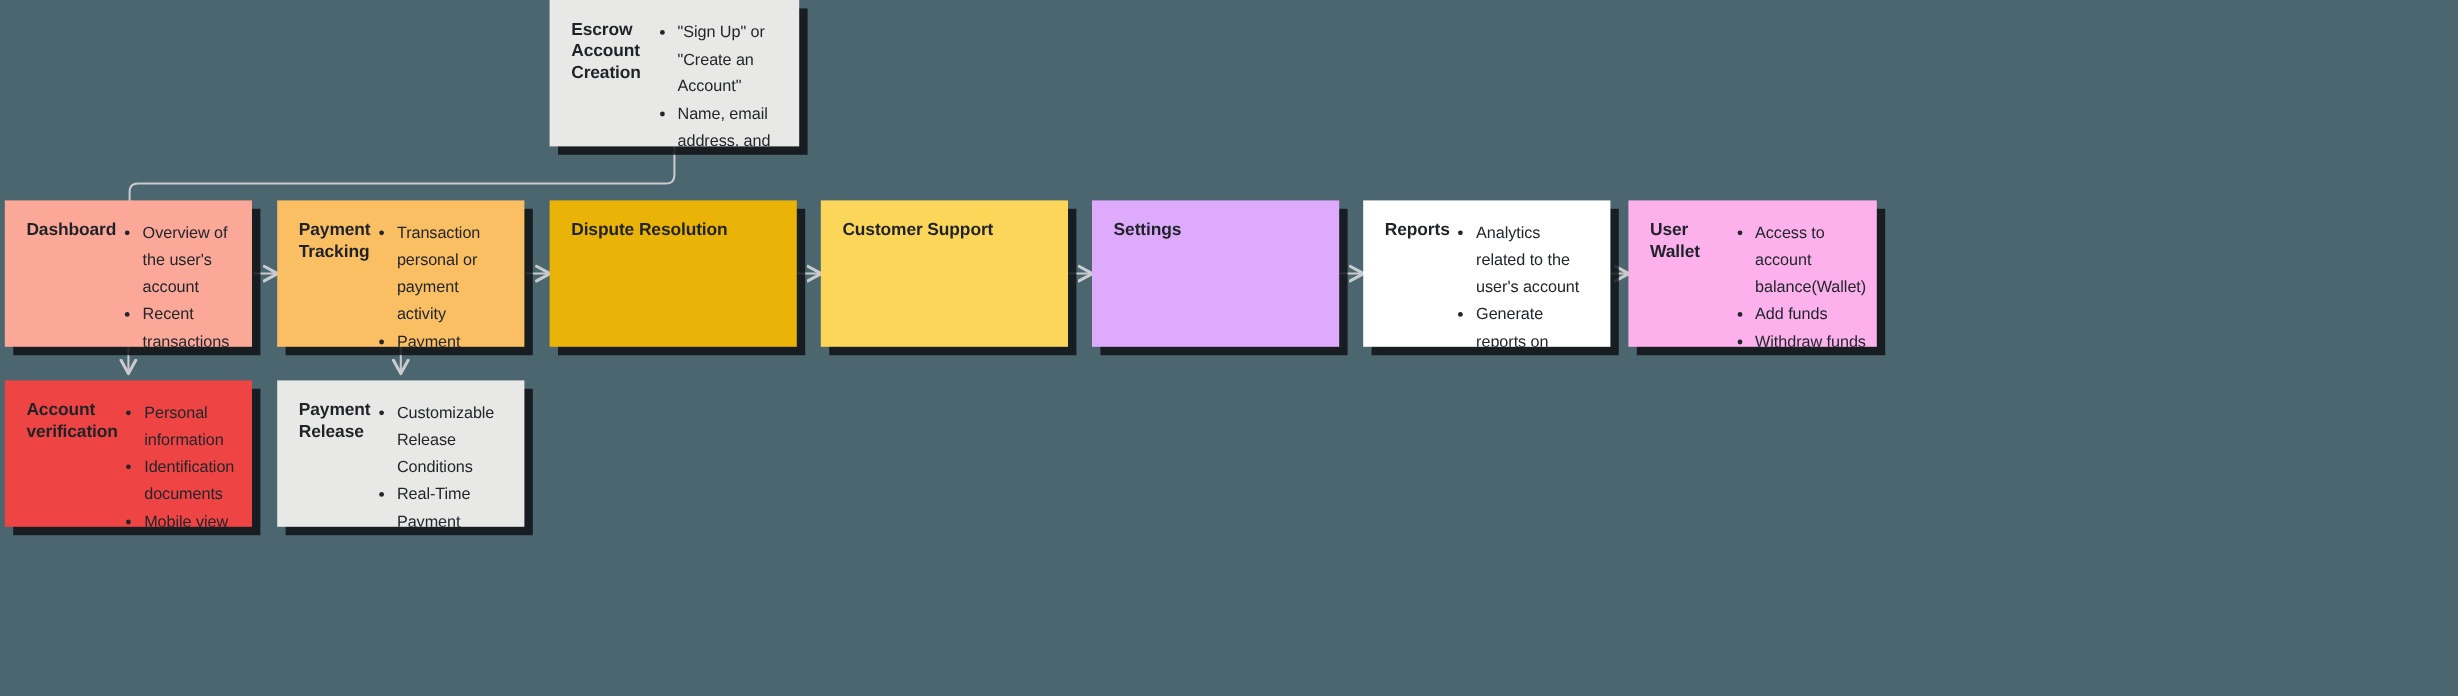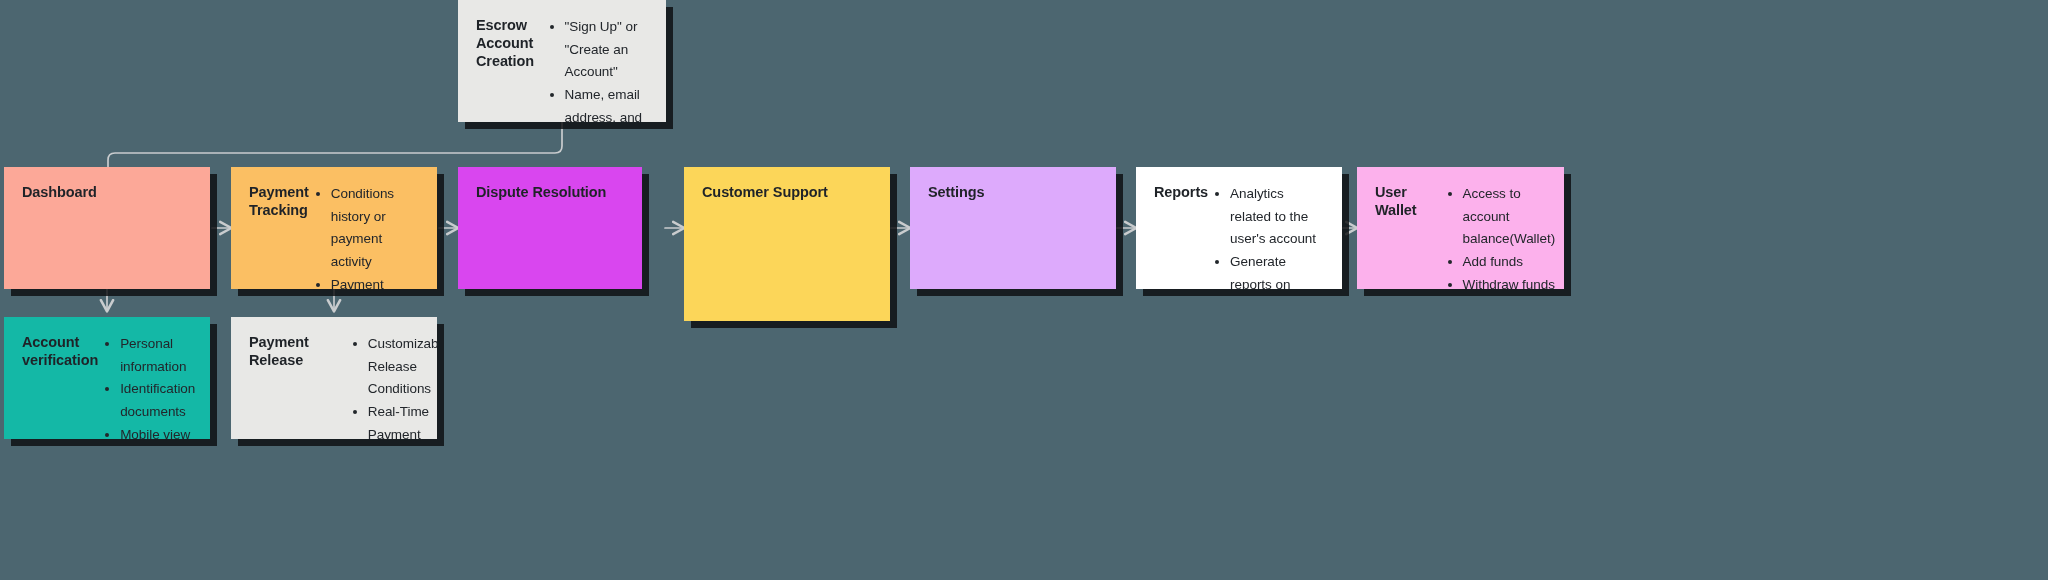--- a/index.html
+++ b/index.html
@@ -114,62 +114,67 @@
   <div id="cards">
       <div class="card" style="left: 458px; top: 0px; width: 208px; height: 122px; background: rgb(232, 232, 230);">
         <div class="card-title">Escrow Account Creation</div>
         <ul class="card-list">
           <li>"Sign Up" or "Create an Account"</li>
           <li>Name, email address, and password</li>
         </ul>
       </div>
       <div class="card" style="left: 4px; top: 167px; width: 206px; height: 122px; background: rgb(252, 168, 152);">
         <div class="card-title">Dashboard</div>
+        <ul class="card-list">
+          <li>Overview of the user's account</li>
+          <li>Recent transactions</li>
+          <li>Balances</li>
+        </ul>
       </div>
       <div class="card" style="left: 231px; top: 167px; width: 206px; height: 122px; background: rgb(251, 191, 99);">
         <div class="card-title">Payment Tracking</div>
         <ul class="card-list">
-          <li>Conditions history or payment activity</li>
+          <li>Transaction personal or payment activity</li>
           <li>Payment status update</li>
           <li>Customer support for dispute</li>
         </ul>
       </div>
-      <div class="card" style="left: 458px; top: 167px; width: 184px; height: 122px; background: #d946ef;">
+      <div class="card" style="left: 458px; top: 167px; width: 206px; height: 122px; background: #eab308;">
         <div class="card-title">Dispute Resolution</div>
       </div>
-      <div class="card" style="left: 684px; top: 167px; width: 206px; height: 154px; background: rgb(252, 214, 89);">
+      <div class="card" style="left: 684px; top: 167px; width: 206px; height: 122px; background: rgb(252, 214, 89);">
         <div class="card-title">Customer Support</div>
       </div>
       <div class="card" style="left: 910px; top: 167px; width: 206px; height: 122px; background: rgb(221, 170, 252);">
         <div class="card-title">Settings</div>
       </div>
       <div class="card" style="left: 1136px; top: 167px; width: 206px; height: 122px; background: #ffffff;">
         <div class="card-title">Reports</div>
         <ul class="card-list">
           <li>Analytics related to the user's account</li>
           <li>Generate reports on transactions, fees, and other relevant data</li>
         </ul>
       </div>
       <div class="card" style="left: 1357px; top: 167px; width: 207px; height: 122px; background: rgb(252, 177, 236); gap: 24px;">
         <div class="card-title">User Wallet</div>
         <ul class="card-list">
           <li>Access to account balance(Wallet)</li>
           <li>Add funds</li>
           <li>Withdraw funds</li>
         </ul>
       </div>
-      <div class="card" style="left: 4px; top: 317px; width: 206px; height: 122px; background: #14b8a6;">
+      <div class="card" style="left: 4px; top: 317px; width: 206px; height: 122px; background: #ef4444;">
         <div class="card-title">Account verification</div>
         <ul class="card-list">
           <li>Personal information</li>
           <li>Identification documents</li>
           <li>Mobile view for payment(B2C payment system)</li>
         </ul>
       </div>
-      <div class="card" style="left: 231px; top: 317px; width: 206px; height: 122px; background: rgb(232, 232, 230); gap: 37px;">
+      <div class="card" style="left: 231px; top: 317px; width: 206px; height: 122px; background: rgb(232, 232, 230);">
         <div class="card-title">Payment Release</div>
         <ul class="card-list">
           <li>Customizable Release Conditions</li>
           <li>Real-Time Payment Tracking</li>
         </ul>
       </div>
     </div>
 
 </div>
 

